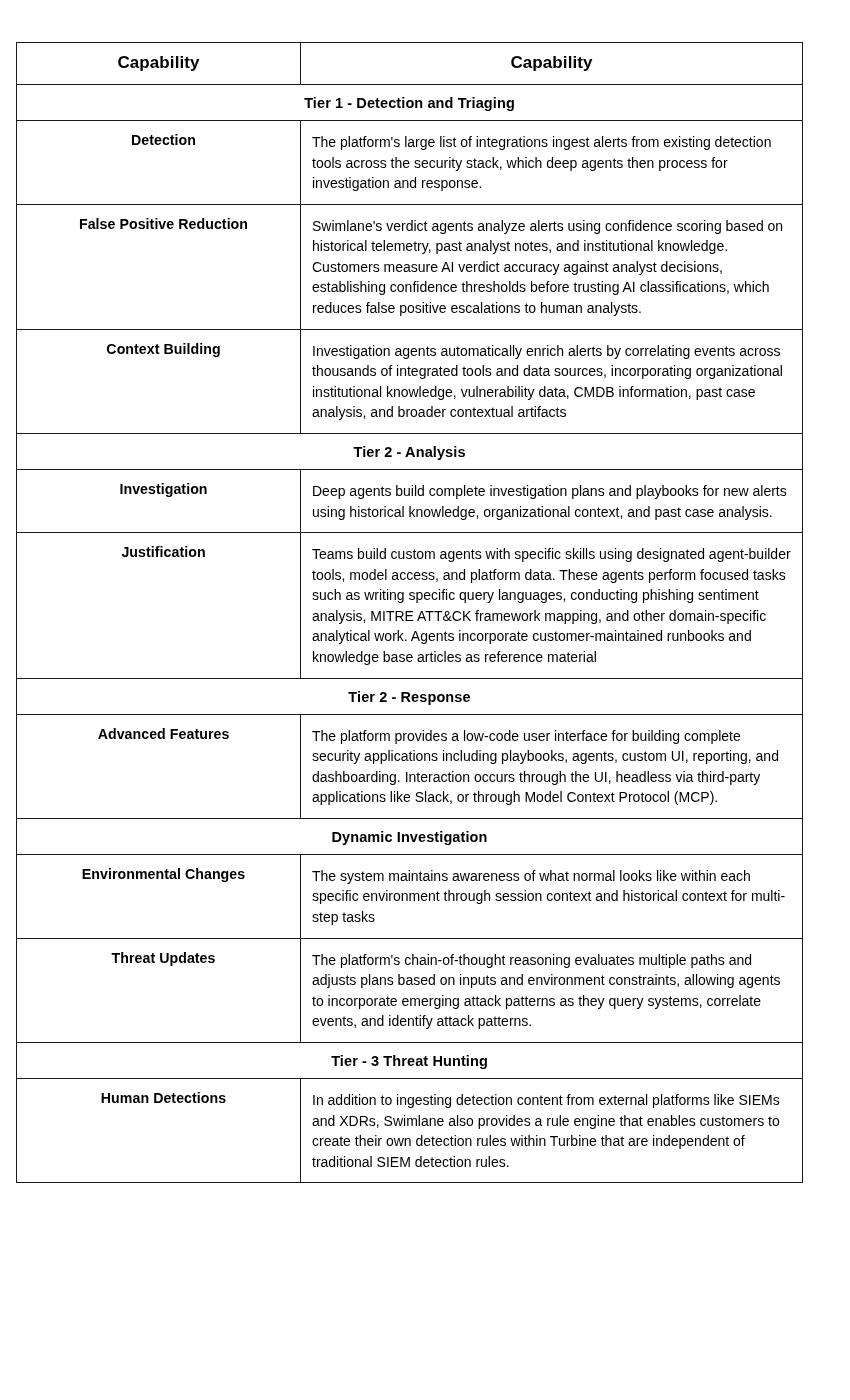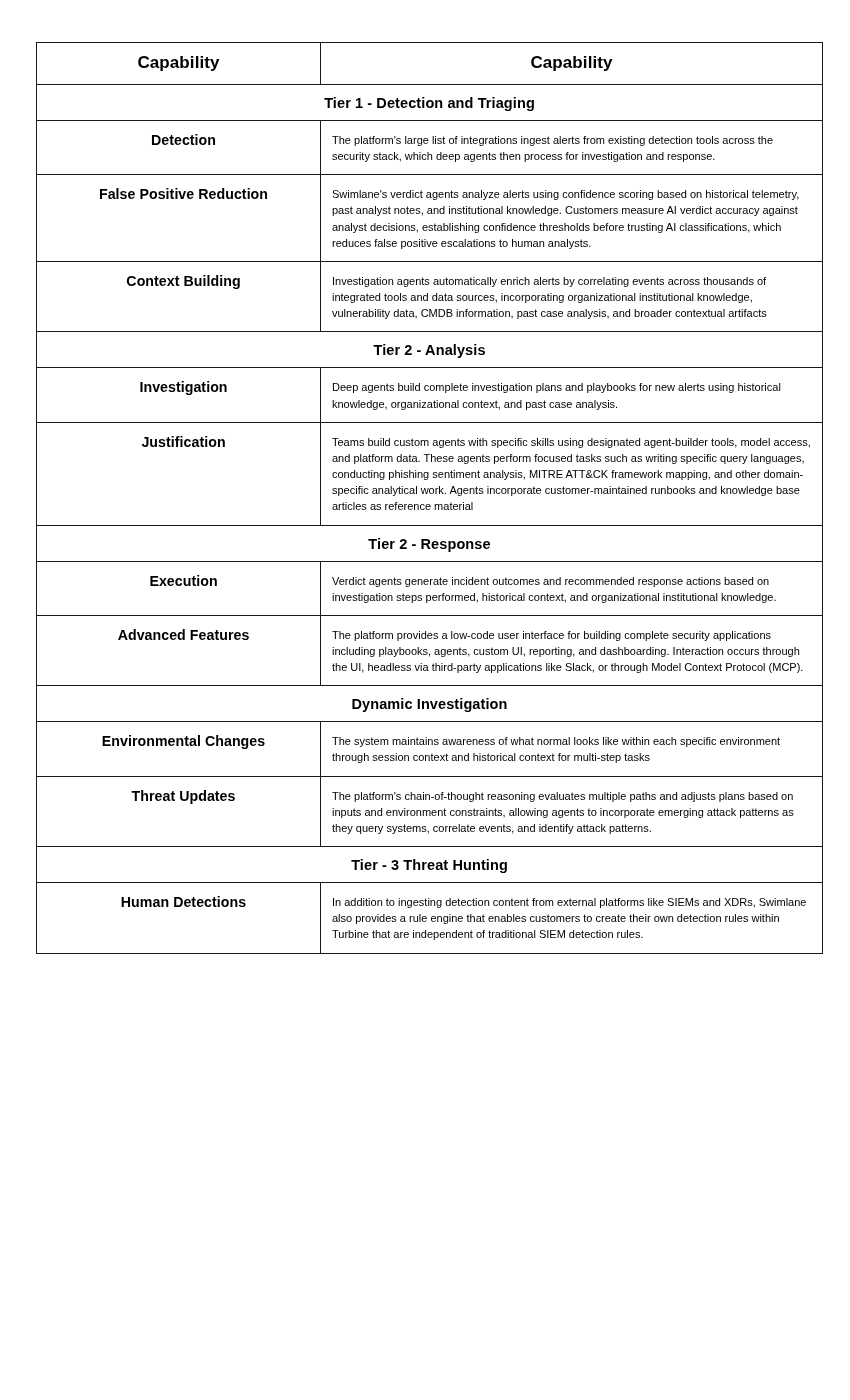--- a/index.html
+++ b/index.html
@@ -15,21 +15,21 @@
     -webkit-font-smoothing: antialiased;
   }
   #page {
     position: relative;
     width: 850px;
     height: 1400px;
     overflow: hidden;
   }
   #capability-table {
     position: absolute;
-    left: 36px;
+    left: 16px;
     top: 42px;
     width: 786px;
     border-collapse: collapse;
     table-layout: fixed;
   }
   #capability-table td,
   #capability-table th {
     border: 1.6px solid #1a1a1a;
     vertical-align: top;
     background: #ffffff;
@@ -64,21 +64,21 @@
     font-size: 14.2px;
     padding: 11px 10px 10px 20px;
     vertical-align: top;
     letter-spacing: 0.05px;
   }
 
   
   .desc-cell {
     text-align: left;
     font-weight: normal;
-    font-size: 11px;
+    font-size: 14px;
     line-height: 1.47;
     padding: 11px 10px 10px 11px;
     vertical-align: top;
   }
 </style>
 </head>
 <body>
 
 <div id="page">
   <table id="capability-table">
@@ -114,24 +114,20 @@
           <td class="desc-cell">Deep agents build complete investigation plans and playbooks for new alerts using historical knowledge, organizational context, and past case analysis.</td>
         </tr>
         <tr>
           <td class="label-cell">Justification</td>
           <td class="desc-cell">Teams build custom agents with specific skills using designated agent-builder tools, model access, and platform data. These agents perform focused tasks such as writing specific query languages, conducting phishing sentiment analysis, MITRE ATT&amp;CK framework mapping, and other domain-specific analytical work. Agents incorporate customer-maintained runbooks and knowledge base articles as reference material</td>
         </tr>
         <tr>
           <td class="section-cell" colspan="2">Tier 2 - Response</td>
         </tr>
         <tr>
-          <td class="label-cell">Execution</td>
-          <td class="desc-cell">Verdict agents generate incident outcomes and recommended response actions based on investigation steps performed, historical context, and organizational institutional knowledge.</td>
-        </tr>
-        <tr>
           <td class="label-cell">Advanced Features</td>
           <td class="desc-cell">The platform provides a low-code user interface for building complete security applications including playbooks, agents, custom UI, reporting, and dashboarding. Interaction occurs through the UI, headless via third-party applications like Slack, or through Model Context Protocol (MCP).</td>
         </tr>
         <tr>
           <td class="section-cell" colspan="2">Dynamic Investigation</td>
         </tr>
         <tr>
           <td class="label-cell">Environmental Changes</td>
           <td class="desc-cell">The system maintains awareness of what normal looks like within each specific environment through session context and historical context for multi-step tasks</td>
         </tr>

